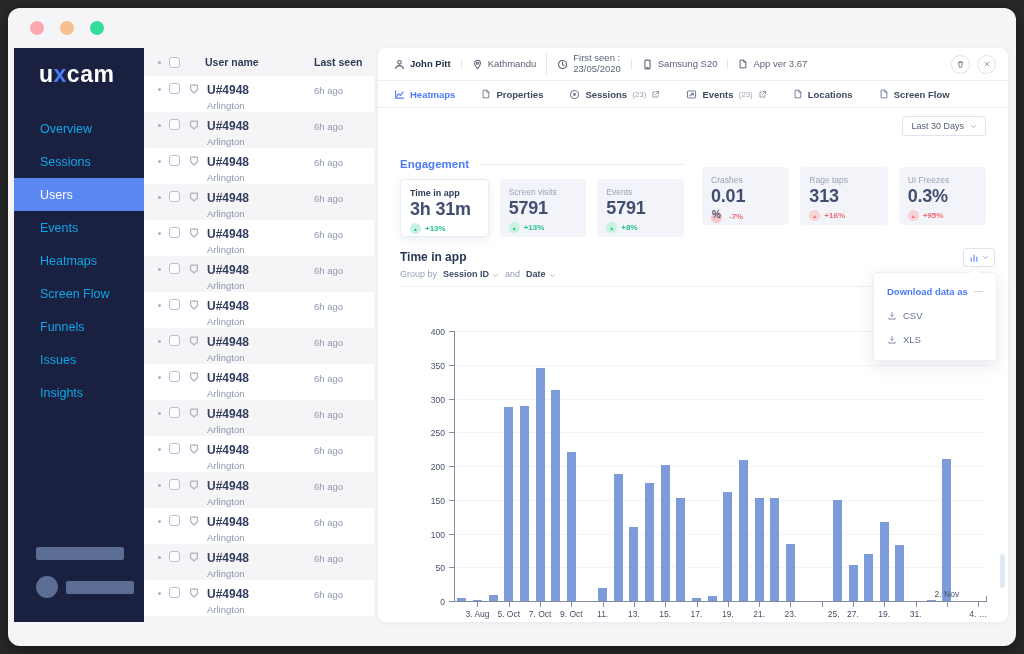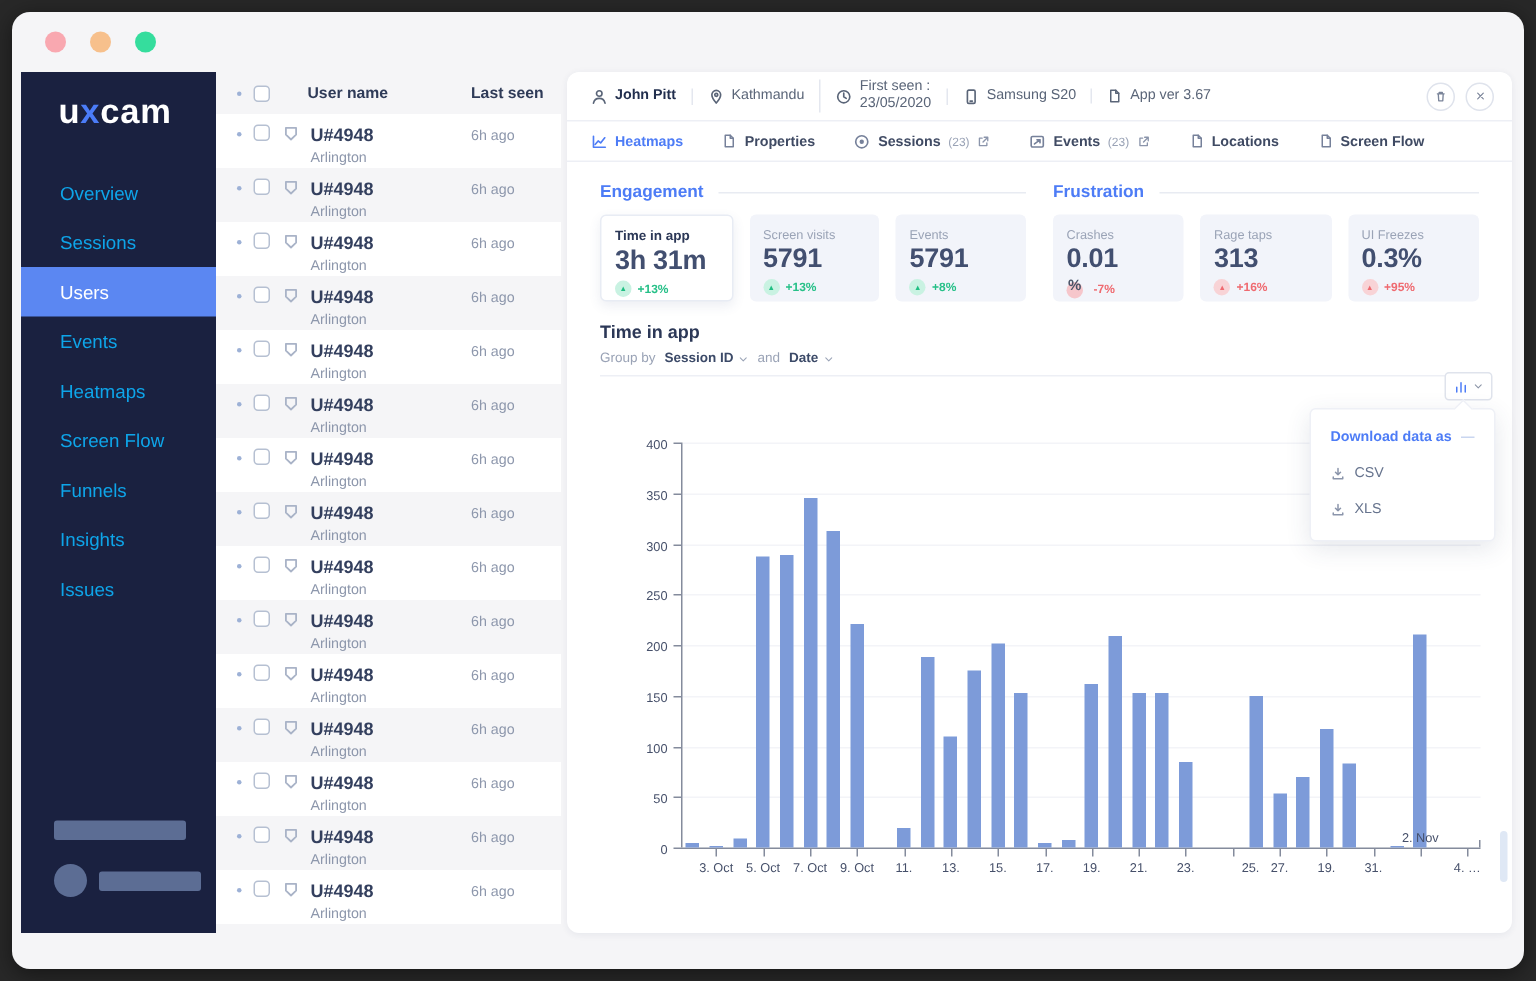--- a/index.html
+++ b/index.html
@@ -56,21 +56,21 @@
   .tab.active, .tab.active .ic { color:#4d7cf6; }
   .tab .cnt { color:#9aa3b6; font-weight:normal; font-size:8px; }
   .tab .ext { color:#8b95ab; }
 
   .content { flex:1; padding:8px 22px 0; display:flex; flex-direction:column; position:relative; }
   .range-row { display:flex; justify-content:flex-end; height:20px; }
   .range { display:flex; align-items:center; gap:6px; border:1px solid #dfe3ec; border-radius:3px; background:#fff; font-size:9px; color:#525d73; padding:0 8px; height:20px; cursor:pointer; }
   .range .ic { color:#8a93a6; }
 
   .groups { display:flex; gap:18px; margin-top:6px; }
-  .group { flex:1; }
+  .group { flex:1;margin-top:16px; }
   .g-head { display:flex; align-items:center; gap:10px; }
   .g-title { color:#4d7cf6; font-weight:bold; font-size:11.5px; }
   .g-line { flex:1; height:1px; background:#e8ebf2; }
   .cards { display:flex; gap:11px; margin-top:9px; }
   .card { flex:1; background:#f2f4fa; border-radius:4px; padding:8px 9px; height:58px; cursor:pointer; }
   .card.active { background:#fff; border:1px solid #e8ecf4; box-shadow:0 3px 8px rgba(70,90,140,.10); }
   .c-label { font-size:8.5px; color:#9aa3b6; white-space:nowrap; }
   .card.active .c-label { color:#2c3857; font-weight:bold; font-size:9px; }
   .c-value { font-size:18px; font-weight:bold; color:#424f70; margin-top:1px; letter-spacing:-.2px; }
   .c-delta { display:flex; align-items:center; gap:4px; margin-top:3px; font-size:8px; font-weight:bold; }
@@ -130,22 +130,22 @@
       <aside class="sidebar">
         <div class="logo"><span>u</span><span class="lx">x</span><span>cam</span></div>
         <nav class="side-nav" id="side-nav">
             <div class="nav-item">Overview</div>
             <div class="nav-item">Sessions</div>
             <div class="nav-item active">Users</div>
             <div class="nav-item">Events</div>
             <div class="nav-item">Heatmaps</div>
             <div class="nav-item">Screen Flow</div>
             <div class="nav-item">Funnels</div>
+            <div class="nav-item">Issues</div>
             <div class="nav-item">Insights</div>
-            <div class="nav-item">Issues</div>
           </nav>
         <div class="skel">
           <div class="skel-bar w1"></div>
           <div class="skel-row">
             <div class="skel-circle"></div>
             <div class="skel-bar w2"></div>
           </div>
         </div>
       </aside>
 
@@ -502,20 +502,30 @@
                 <svg width="10" height="10" viewBox="0 0 12 12" fill="none" stroke="currentColor" stroke-width="1.2" stroke-linecap="round" stroke-linejoin="round">
                   <path d="M3 1.4h4L9.4 3.8v6.8H3z"></path>
                   <path d="M7 1.4v2.4h2.4"></path>
                 </svg>
               </span>
               <span>Screen Flow</span>
             </div>
           </div>
 
         <div class="content">
+          <div class="range-row">
+            <button class="range">
+              <span>Last 30 Days</span>
+              <span class="ic">
+                  <svg width="7" height="7" viewBox="0 0 12 12" fill="none" stroke="currentColor" stroke-width="1.2" stroke-linecap="round" stroke-linejoin="round">
+                    <path d="M2.6 4.4L6 7.8l3.4-3.4"></path>
+                  </svg>
+                </span>
+            </button>
+          </div>
 
           <div class="groups" id="groups">
               <div class="group">
                 <div class="g-head">
                   <span class="g-title">Engagement</span>
                   <span class="g-line"></span>
                 </div>
                 <div class="cards">
                   <div class="card active">
                     <div class="c-label">Time in app</div>
@@ -537,24 +547,20 @@
                     <div class="c-label">Events</div>
                     <div class="c-value">5791</div>
                     <div class="c-delta">
                       <span class="badge good">▲</span>
                       <span class="delta good">+8%</span>
                     </div>
                   </div>
                 </div>
               </div>
               <div class="group">
-                <div class="g-head">
-                  <span class="g-title">Frustration</span>
-                  <span class="g-line"></span>
-                </div>
                 <div class="cards">
                   <div class="card">
                     <div class="c-label">Crashes</div>
                     <div class="c-value">0.01</div>
                     <div class="c-delta">
                       <span class="crash-ic">
                         <span class="pc"></span>
                         <span class="pct">%</span>
                       </span>
                       <span class="delta bad">-7%</span>
@@ -656,21 +662,21 @@
               <div class="bar" title="22 Oct: 152" style="left: 370.265px; top: 211.4px; height: 102.6px; background: rgb(125, 155, 217);"></div>
               <div class="bar" title="23 Oct: 85" style="left: 385.912px; top: 256.625px; height: 57.375px; background: rgb(125, 155, 217);"></div>
               <div class="bar" title="26 Oct: 150" style="left: 432.853px; top: 212.75px; height: 101.25px; background: rgb(125, 155, 217);"></div>
               <div class="bar" title="27 Oct: 53" style="left: 448.5px; top: 278.225px; height: 35.775px; background: rgb(125, 155, 217);"></div>
               <div class="bar" title="28 Oct: 69" style="left: 464.147px; top: 267.425px; height: 46.575px; background: rgb(125, 155, 217);"></div>
               <div class="bar" title="29 Oct: 117" style="left: 479.794px; top: 235.025px; height: 78.975px; background: rgb(125, 155, 217);"></div>
               <div class="bar" title="30 Oct: 83" style="left: 495.441px; top: 257.975px; height: 56.025px; background: rgb(125, 155, 217);"></div>
               <div class="bar" title="1 Nov: 2" style="left: 526.735px; top: 312.65px; height: 1.35px; background: rgb(125, 155, 217);"></div>
               <div class="bar" title="2 Nov: 211" style="left: 542.382px; top: 171.575px; height: 142.425px; background: rgb(125, 155, 217);"></div>
               <div class="xtick" style="left: 77.4706px; top: 315px;"></div>
-              <div class="xlab" style="left: 77.4706px; top: 322px;">3. Oct</div>
+              <div class="xlab" style="left: 77.4706px; top: 322px;">3. Aug</div>
               <div class="xtick" style="left: 108.765px; top: 315px;"></div>
               <div class="xlab" style="left: 108.765px; top: 322px;">5. Oct</div>
               <div class="xtick" style="left: 140.059px; top: 315px;"></div>
               <div class="xlab" style="left: 140.059px; top: 322px;">7. Oct</div>
               <div class="xtick" style="left: 171.353px; top: 315px;"></div>
               <div class="xlab" style="left: 171.353px; top: 322px;">9. Oct</div>
               <div class="xtick" style="left: 202.647px; top: 315px;"></div>
               <div class="xlab" style="left: 202.647px; top: 322px;">11.</div>
               <div class="xtick" style="left: 233.941px; top: 315px;"></div>
               <div class="xlab" style="left: 233.941px; top: 322px;">13.</div>

